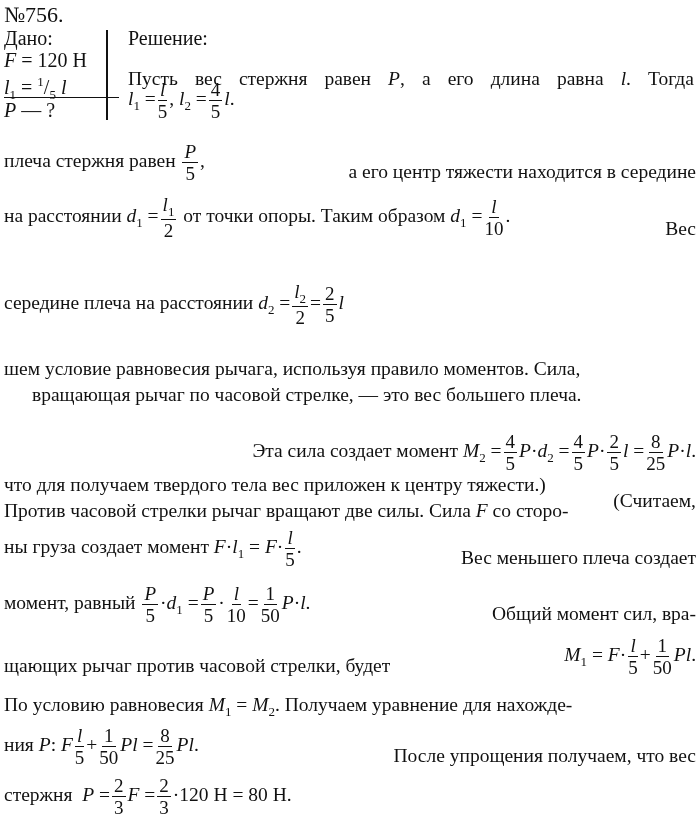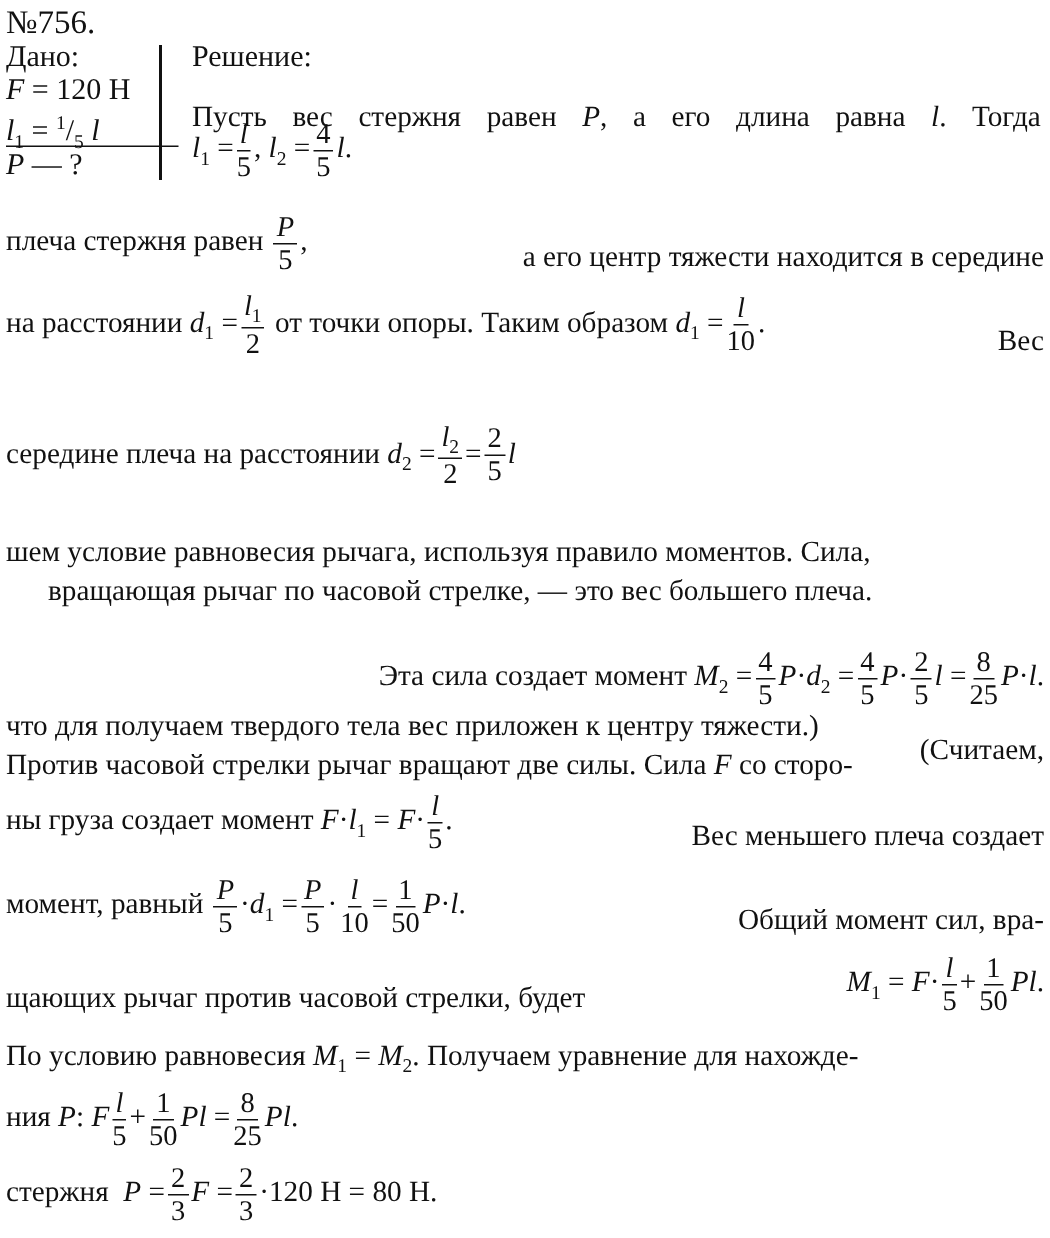--- a/index.html
+++ b/index.html
@@ -162,20 +162,21 @@
     <span>ния <i>P</i>: <i>F</i><span class="frac">
           <span class="n"><i>l</i></span>
           <span class="d">5</span>
         </span>+<span class="frac">
           <span class="n">1</span>
           <span class="d">50</span>
         </span><i>Pl</i> =<span class="frac">
           <span class="n">8</span>
           <span class="d">25</span>
         </span><i>Pl</i>.</span>
+    <span>После упрощения получаем, что вес</span>
   </div>
 
   <div class="line" style="left:4px; top:776px; display:flex; align-items:center;">
     <span>стержня&nbsp;&nbsp;<i>P</i> =<span class="frac">
           <span class="n">2</span>
           <span class="d">3</span>
         </span><i>F</i> =<span class="frac">
           <span class="n">2</span>
           <span class="d">3</span>
         </span>·120 Н = 80 Н.</span>

